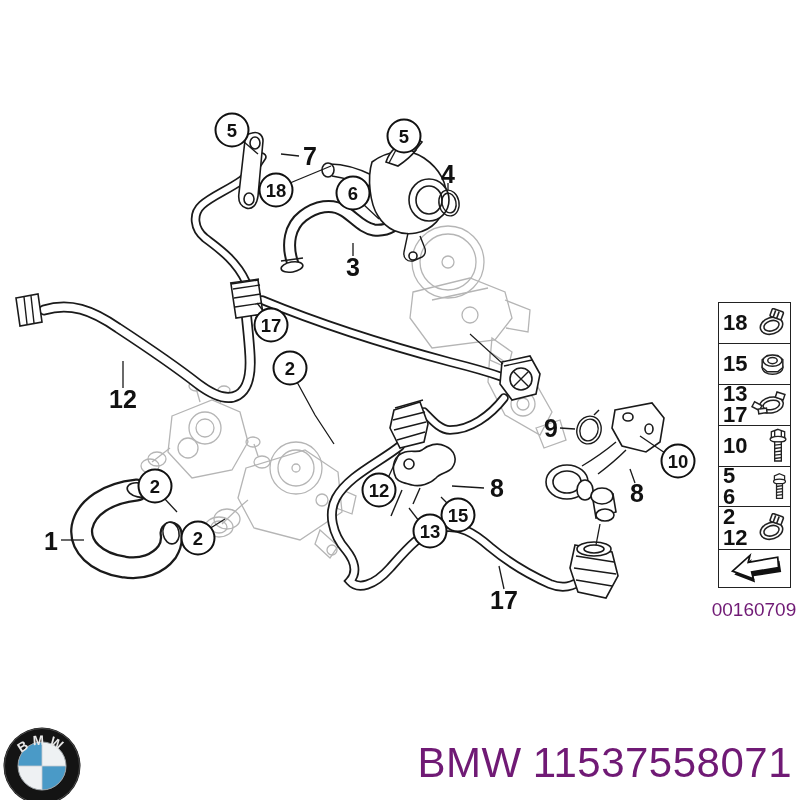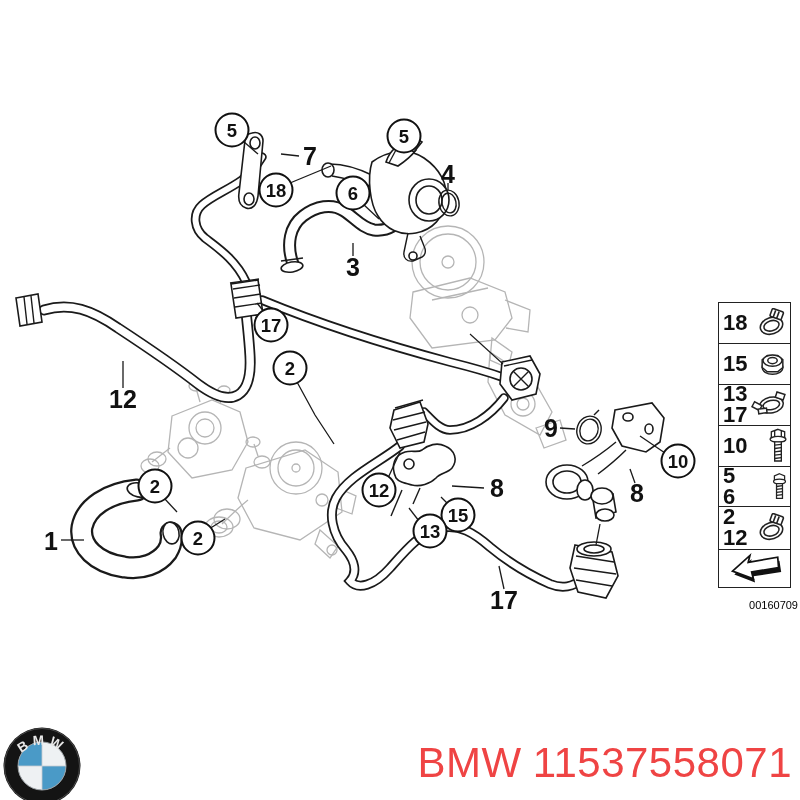--- a/index.html
+++ b/index.html
@@ -26,24 +26,24 @@
            padding:1px 2px 1px 4px;overflow:hidden;}
   .legend-row:last-child{border-bottom:none;justify-content:center;}
   .legend-nums{font-weight:bold;font-size:22px;line-height:0.95;}
   .legend-icon{margin-left:auto;flex:none;}
   .legend-icon.hose-clamp{width:33px;height:30px;}
   .legend-icon.hex-nut{width:31px;height:26px;}
   .legend-icon.spring-clamp{width:37px;height:28px;}
   .legend-icon.flange-bolt{width:20px;height:38px;}
   .legend-icon.screw{width:17px;height:31px;}
   .legend-icon.direction-arrow{width:58px;height:33px;margin:auto;}
-  #diagram-code{position:absolute;left:710px;top:599px;width:88px;text-align:right;
-           font-size:11px;color:#000000;}
+  #diagram-code{position:absolute;left:710px;top:599px;width:88px;text-align:center;
+           font-size:19px;color:#701a75;}
   
-  #footer-text{position:absolute;right:8px;top:739px;font-size:42px;color:#ef4444;
+  #footer-text{position:absolute;right:8px;top:739px;font-size:42px;color:#701a75;
            letter-spacing:0.5px;white-space:nowrap;}
   #footer-text .num{margin-left:11px;}
   #bmw-logo{position:absolute;left:2px;top:726px;width:80px;height:80px;}
 </style>
 </head>
 <body>
 
 <div id="stage">
 
   <svg width="0" height="0" style="position:absolute" aria-hidden="true">

